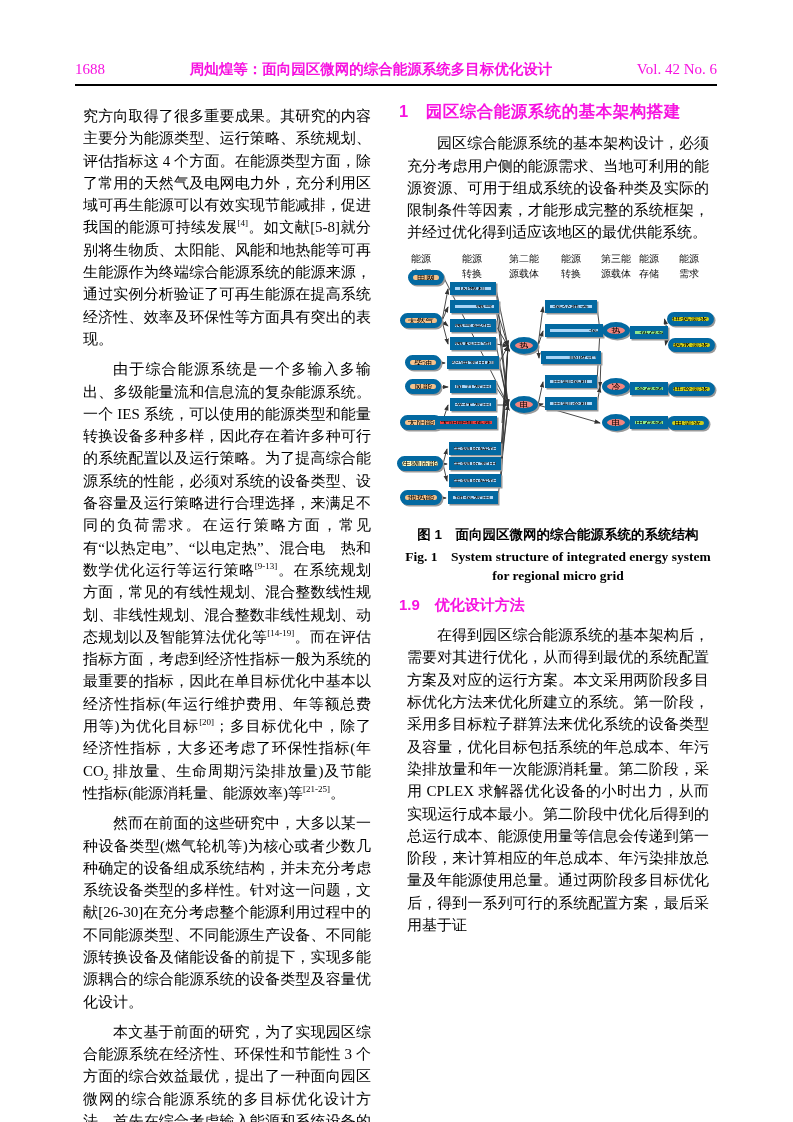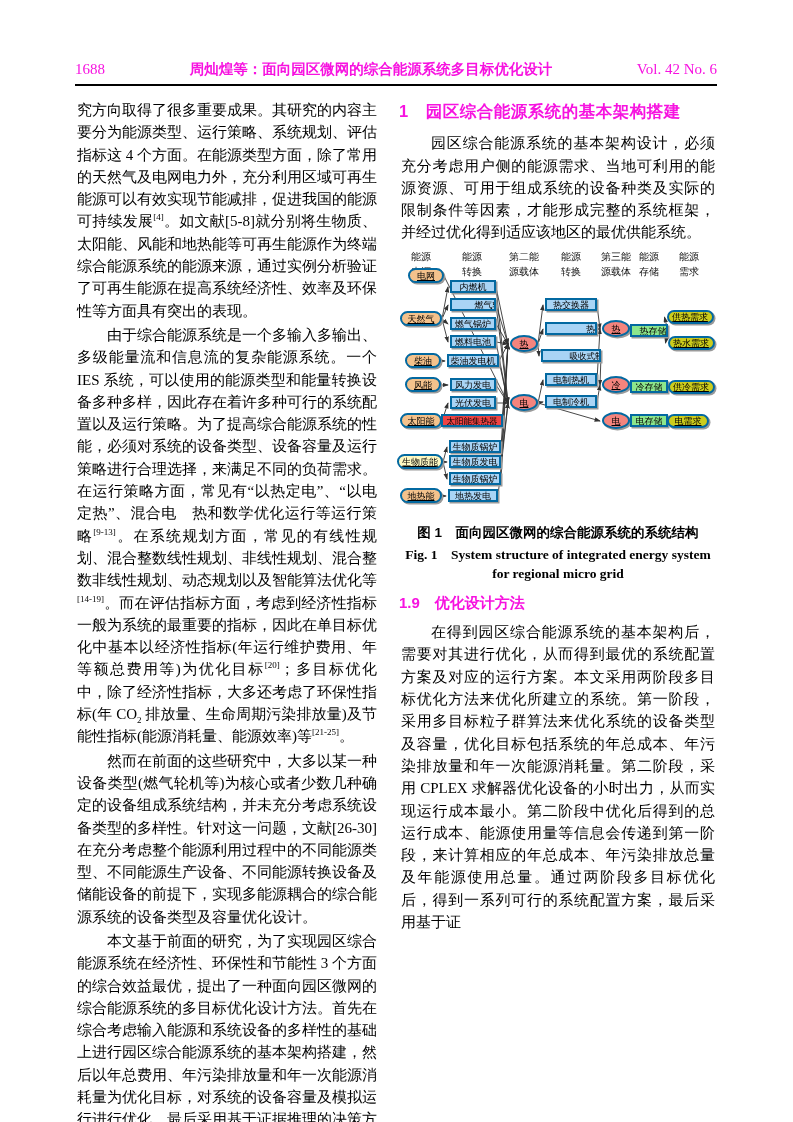--- a/index.html
+++ b/index.html
@@ -9,36 +9,36 @@
     font-family:"Liberation Serif","DejaVu Serif",serif;color:#000;
   }
   .jheader{display:flex;justify-content:space-between;align-items:baseline;color:var(--accent,#ff00ee);}
   .jheader .pgnum,.jheader .vol{font-size:15px;font-family:"Liberation Serif",serif;}
   .jheader .rtitle{font-size:14.5px;font-weight:bold;font-family:"Liberation Sans","DejaVu Sans",sans-serif;}
   .rule{border:0;border-top:2px solid #000;margin:5px 0 0 0;}
   .cols{display:flex;gap:20px;margin-top:11px;}
   .col{font-size:15px;line-height:22.3px;text-align:justify;}
   .col.left{width:310px;}
   .col.right{width:322px;}
-  .para{margin:2px;text-indent:2em;}
+  .para{margin:8px;text-indent:2em;}
   .para.noindent{text-indent:0;}
   sup,sub{font-size:9px;line-height:0;}
   h1.sec{font-family:"Liberation Sans","DejaVu Sans",sans-serif;color:var(--accent,#ff00ee);
     font-size:16.5px;font-weight:bold;margin:3px 0 10px 0;letter-spacing:.5px;}
   h2.sub{font-family:"Liberation Sans","DejaVu Sans",sans-serif;color:var(--accent,#ff00ee);
     font-size:15px;font-weight:bold;margin:8px 0 7px 0;}
   
   .figure{position:relative;width:320px;height:262px;margin:6px 0 0 -2px;
     font-family:"Liberation Sans","DejaVu Sans",sans-serif;}
   .figure svg{position:absolute;left:0;top:0;}
   .fig-head{position:absolute;top:0;width:52px;text-align:center;font-size:10px;line-height:15px;
     white-space:pre-line;color:#111;font-family:Liberation Mono, monospace;}
-  .fig-node{position:absolute;box-sizing:border-box;border:2px solid #0369a1;display:flex;
+  .fig-node{position:absolute;box-sizing:border-box;border:5px solid #0369a1;display:flex;
     align-items:center;justify-content:center;font-size:9px;white-space:nowrap;
-    box-shadow:1.5px 1.5px 0 #9a9a9a;overflow:hidden;text-decoration:underline;}
+    box-shadow:1.5px 1.5px 0 #9a9a9a;overflow:hidden;}
   .fig-node.source{border-radius:8px;}
   .fig-node.carrier{border-radius:50%;}
   .fig-node.demand{border-radius:7px;}
   .cap-zh{font-family:"Liberation Sans","DejaVu Sans",sans-serif;font-weight:bold;font-size:13.5px;
     text-align:center;margin-top:10px;text-indent:0;}
   .cap-en{font-family:"Liberation Serif","DejaVu Serif",serif;font-weight:bold;font-size:13.5px;
     line-height:1.4;text-align:center;max-width:340px;margin:2px auto 6px auto;text-indent:0;}
 </style>
 </head>
 <body>
@@ -142,21 +142,21 @@
           <div class="fig-node source" style="left: 3px; top: 163.5px; width: 42px; height: 15px; background: rgb(244, 194, 140);">太阳能</div>
           <div class="fig-node source" style="left: 0px; top: 204.5px; width: 46px; height: 15px; background: #fef9c3;">生物质能</div>
           <div class="fig-node source" style="left: 3px; top: 238.5px; width: 42px; height: 15px; background: rgb(244, 194, 140);">地热能</div>
           <div class="fig-node converter" style="left: 53px; top: 30.5px; width: 46px; height: 13px; background: rgb(169, 212, 245);">内燃机</div>
           <div class="fig-node converter" style="left: 53px; top: 48.5px; width: 46px; height: 13px; background: rgb(169, 212, 245); padding-left: 39px;">燃气轮机</div>
           <div class="fig-node converter" style="left: 53px; top: 67.5px; width: 46px; height: 13px; background: rgb(169, 212, 245);">燃气锅炉</div>
           <div class="fig-node converter" style="left: 53px; top: 85.5px; width: 46px; height: 13px; background: rgb(169, 212, 245);">燃料电池</div>
           <div class="fig-node converter" style="left: 50px; top: 104.5px; width: 52px; height: 13px; background: rgb(169, 212, 245);">柴油发电机</div>
           <div class="fig-node converter" style="left: 53px; top: 128.5px; width: 46px; height: 13px; background: rgb(169, 212, 245);">风力发电</div>
           <div class="fig-node converter" style="left: 53px; top: 146.5px; width: 46px; height: 13px; background: rgb(169, 212, 245);">光伏发电</div>
-          <div class="fig-node converter" style="left: 44px; top: 164.5px; width: 62px; height: 13px; background: #ef4444; font-size: 8.5px;">太阳能集热器</div>
+          <div class="fig-node converter" style="left: 38px; top: 164.5px; width: 62px; height: 13px; background: #ef4444; font-size: 8.5px;">太阳能集热器</div>
           <div class="fig-node converter" style="left: 52px; top: 190.5px; width: 52px; height: 13px; background: rgb(169, 212, 245);">生物质锅炉</div>
           <div class="fig-node converter" style="left: 52px; top: 205.5px; width: 52px; height: 13px; background: rgb(169, 212, 245);">生物质发电</div>
           <div class="fig-node converter" style="left: 52px; top: 222.5px; width: 52px; height: 13px; background: rgb(169, 212, 245);">生物质锅炉</div>
           <div class="fig-node converter" style="left: 51px; top: 239.5px; width: 50px; height: 13px; background: rgb(169, 212, 245);">地热发电</div>
           <div class="fig-node carrier" style="left: 113px; top: 85.5px; width: 28px; height: 17px; background: rgb(244, 132, 125);">热</div>
           <div class="fig-node carrier" style="left: 113px; top: 144.5px; width: 28px; height: 17px; background: rgb(244, 132, 125);">电</div>
           <div class="fig-node converter" style="left: 148px; top: 48.5px; width: 52px; height: 13px; background: rgb(169, 212, 245);">热交换器</div>
           <div class="fig-node converter" style="left: 148px; top: 72.5px; width: 52px; height: 13px; background: rgb(169, 212, 245); padding-left: 48px;">热泵</div>
           <div class="fig-node converter" style="left: 144px; top: 99.5px; width: 60px; height: 13px; background: rgb(169, 212, 245); font-size: 8.5px; padding-left: 48px;">吸收式制冷机</div>
           <div class="fig-node converter" style="left: 148px; top: 123.5px; width: 52px; height: 13px; background: rgb(169, 212, 245);">电制热机</div>

